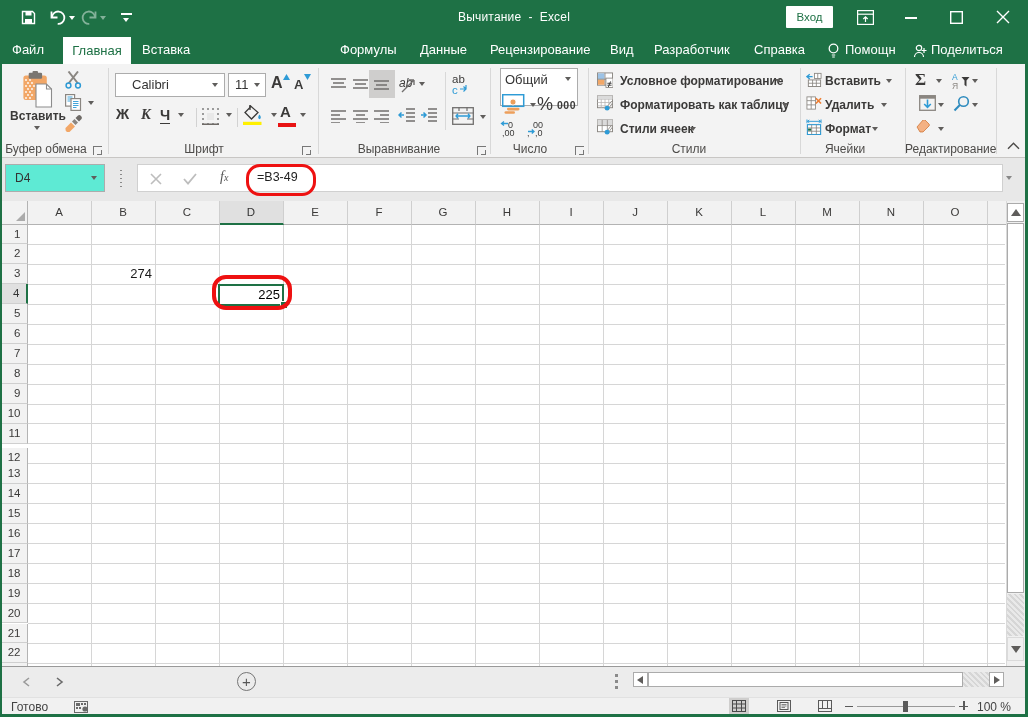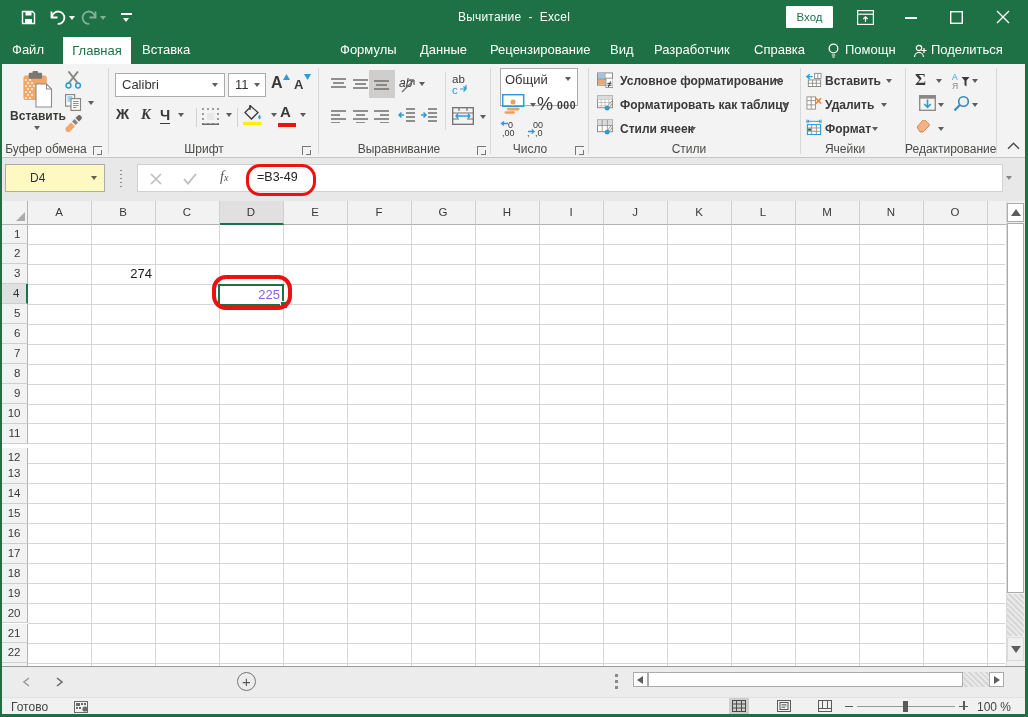--- a/index.html
+++ b/index.html
@@ -19,21 +19,21 @@
 .gsep { width:1px; background:#D8D8D8; top:4px; height:86px; }
 .glabel { font-size:12px; color:#4d4b49; top:78px; height:13px; text-align:center; white-space:nowrap; }
 .launcher { width:9px; height:9px; border-top:1px solid #777; border-left:1px solid #777; top:82px; }
 .launcher:after { content:""; position:absolute; right:0px; bottom:0px; width:4px; height:4px; border-right:1.5px solid #777; border-bottom:1.5px solid #777; }
 .rbtn-label { font-size:12px; color:#3b3a39; white-space:nowrap;font-weight:bold; }
 .dd { width:0; height:0; border-left:3.5px solid transparent; border-right:3.5px solid transparent; border-top:4px solid #5f5d5b; }
 .combo { background:#fff; border:1px solid #ACACAC; font-size:13px; color:#333; }
 .icon16 { width:16px; height:16px; }
 
 #fbar { left:0; top:158px; width:1028px; height:43px; background:#E8E8E8; }
-#namebox { left:5px; top:6px; width:100px; height:28px; background:#fef9c3; border:1px solid #ACACAC; font-size:12px; color:#333; line-height:26px; padding-left:24px; }
+#namebox { left:5px; top:6px; width:100px; height:28px; background:#5eead4; border:1px solid #ACACAC; font-size:12px; color:#333; line-height:26px; padding-left:9px; }
 #finput { left:137px; top:6px; width:866px; height:28px; background:#fff; border:1px solid #D0D0D0; }
 
 #grid { left:0; top:201px; width:1028px; height:465px; background:#fff; }
 .colhdr { top:0; height:23.5px; background:#F2F2F2; border-right:1px solid #CFCFCF; border-bottom:1px solid #B3B3B3; text-align:center; line-height:23px; font-size:11.5px; color:#3b3a39; }
 .rowhdr { left:0; width:27.5px; background:#F2F2F2; border-right:1px solid #B3B3B3; border-bottom:1px solid #CFCFCF; text-align:right; padding-right:6px; font-size:11.5px; color:#3b3a39; }
 
 #sheetbar { left:0; top:666px; width:1028px; height:31px; background:#ECECEC; border-top:1px solid #999; }
 #statusbar { left:0; top:697px; width:1028px; height:17px; background:#F1F1F1; border-top:1px solid #E1E1E1; font-size:12px; color:#444; }
 #greenbottom { left:0; top:714px; width:1028px; height:3px; background:#1E7145; }
 #greenright { left:1025px; top:36px; width:3px; height:678px; background:#1E7145; }
@@ -163,21 +163,21 @@
       <rect x="6" y="4.6" width="9.5" height="11.8" fill="#fff" stroke="#8a8681" stroke-width="1.2"></rect>
       <path d="M8 7.5 h5.5 M8 9.5 h5.5 M8 11.5 h5.5 M8 13.5 h3.5" stroke="#2E9BD6" stroke-width="0.9"></path>
     </svg>
   <div class="abs dd" style="left:88px;top:37px"></div>
   <svg class="abs" style="left:65px;top:51px" width="18" height="17" viewBox="0 0 18 17">
       <path d="M0.5 13 L6 7.5 L10 11.5 L4.5 17 q-4.5 1 -4 -4 z" fill="#F2A767"></path>
       <path d="M7 6.5 L9.5 4 L13 7.5 L10.5 10 z" fill="#8a8681"></path>
       <path d="M10.5 3 l2.5 -2.5 q1.5 -1 3 0.5 q1.5 1.5 0.5 3 L14 6.5 z" fill="#6e6a66"></path>
     </svg>
 
-  <div class="abs combo" style="left:115px;top:9px;width:110px;height:24px;line-height:22px;padding-left:6px">Calibri</div>
+  <div class="abs combo" style="left:115px;top:9px;width:110px;height:24px;line-height:22px;padding-left:16px">Calibri</div>
   <div class="abs dd" style="left:212px;top:19px"></div>
   <div class="abs combo" style="left:228px;top:9px;width:38px;height:24px;line-height:22px;padding-left:6px">11</div>
   <div class="abs dd" style="left:254px;top:19px"></div>
   <div class="abs" style="left:271px;top:10px;font-size:16px;color:#3b3a39;font-weight:bold">А</div>
   <svg class="abs" style="left:283px;top:10px" width="7" height="6" viewBox="0 0 7 6">
       <path d="M0 6 L3.5 0 L7 6 z" fill="#2E9BD6"></path>
     </svg>
   <div class="abs" style="left:294px;top:13px;font-size:13px;color:#3b3a39;font-weight:bold">А</div>
   <svg class="abs" style="left:304px;top:10px" width="7" height="6" viewBox="0 0 7 6">
       <path d="M0 0 L3.5 6 L7 0 z" fill="#2E9BD6"></path>
@@ -433,21 +433,21 @@
       <div class="abs rowhdr" style="top: 422.5px; height: 19.95px; line-height: 18.95px;">21</div>
       <div class="abs rowhdr" style="top: 442.45px; height: 19.95px; line-height: 18.95px;">22</div>
       <div class="abs rowhdr" style="top: 462.4px; height: 19.95px; line-height: 18.95px;"></div>
     </div>
 
   <div class="abs" style="left:27.5px;top:23.5px;width:977.5px;height:441.5px;background-image:repeating-linear-gradient(to right,transparent 0 63px,#D6D6D6 63px 64px),repeating-linear-gradient(to bottom,transparent 0 18.95px,#D6D6D6 18.95px 19.95px)"></div>
 
   <div class="abs" style="left:92px;top:63px;width:60px;height:20px;font-size:13px;color:#1a1a1a;text-align:right;line-height:20px">274</div>
 
   <div class="abs" style="left:217.5px;top:82.5px;width:66px;height:22px;border:2px solid #1E7145"></div>
-  <div class="abs" style="left:220px;top:83.5px;width:60px;height:20px;font-size:13px;color:#8b5cf6;text-align:right;line-height:20px">225</div>
+  <div class="abs" style="left:220px;top:83.5px;width:60px;height:20px;font-size:13px;color:#000000;text-align:right;line-height:20px">225</div>
   <div class="abs" style="left:280px;top:100px;width:8px;height:8px;background:#1E7145;border:1.5px solid #fff"></div>
 
   <div class="abs" style="left:212px;top:74px;width:80px;height:35px;border:4px solid #EE1111;border-radius:14px"></div>
 
   <div class="abs" style="left:1005.5px;top:0;width:19px;height:465px;background:#F0F0F0;border-left:1px solid #DADADA"></div>
   <div class="abs" style="left:1007px;top:2px;width:16.5px;height:19px;background:#fff;border:1px solid #ABABAB"></div>
   <svg class="abs" style="left:1010.5px;top:8px" width="10" height="7" viewBox="0 0 10 7">
       <path d="M0 7 L5 0 L10 7 z" fill="#5f5d5b"></path>
     </svg>
   <div class="abs" style="left:1007px;top:22px;width:16.5px;height:370px;background:#fff;border:1px solid #ABABAB"></div>

